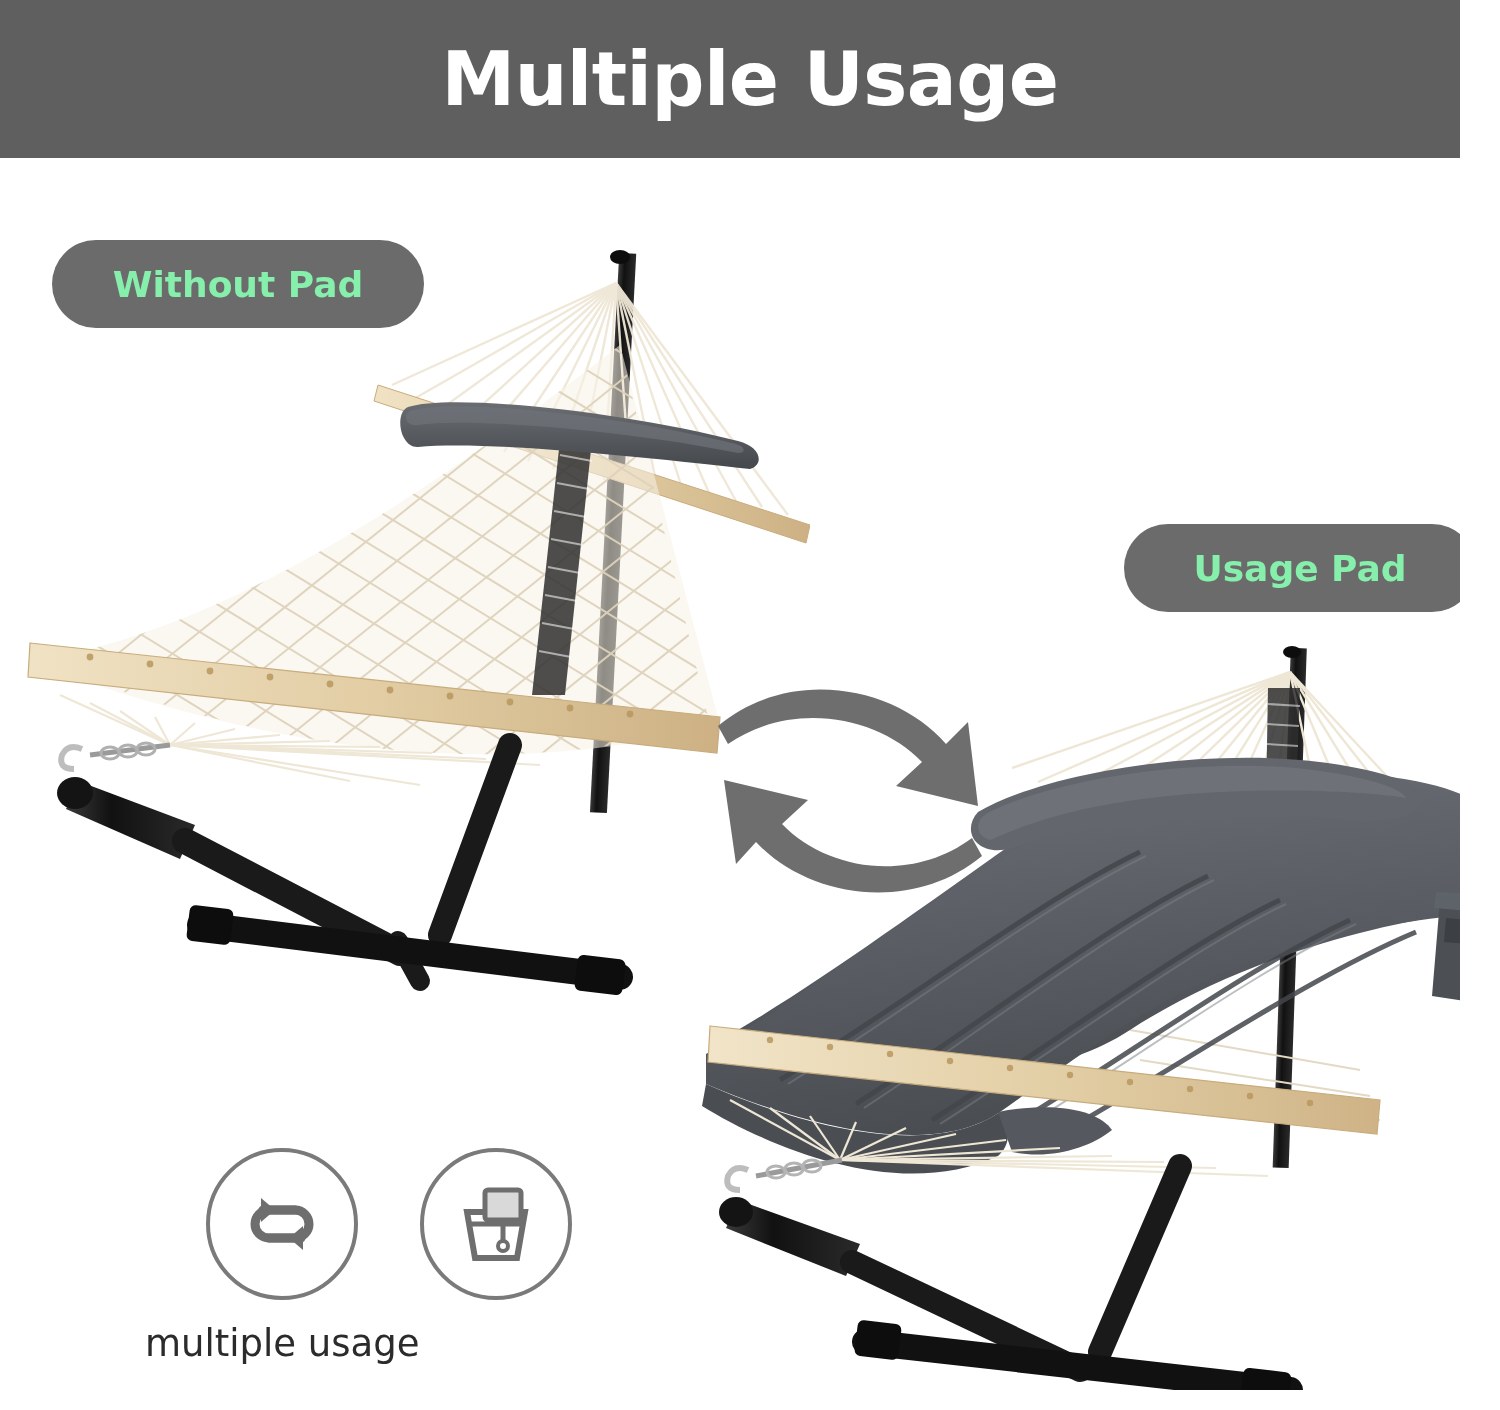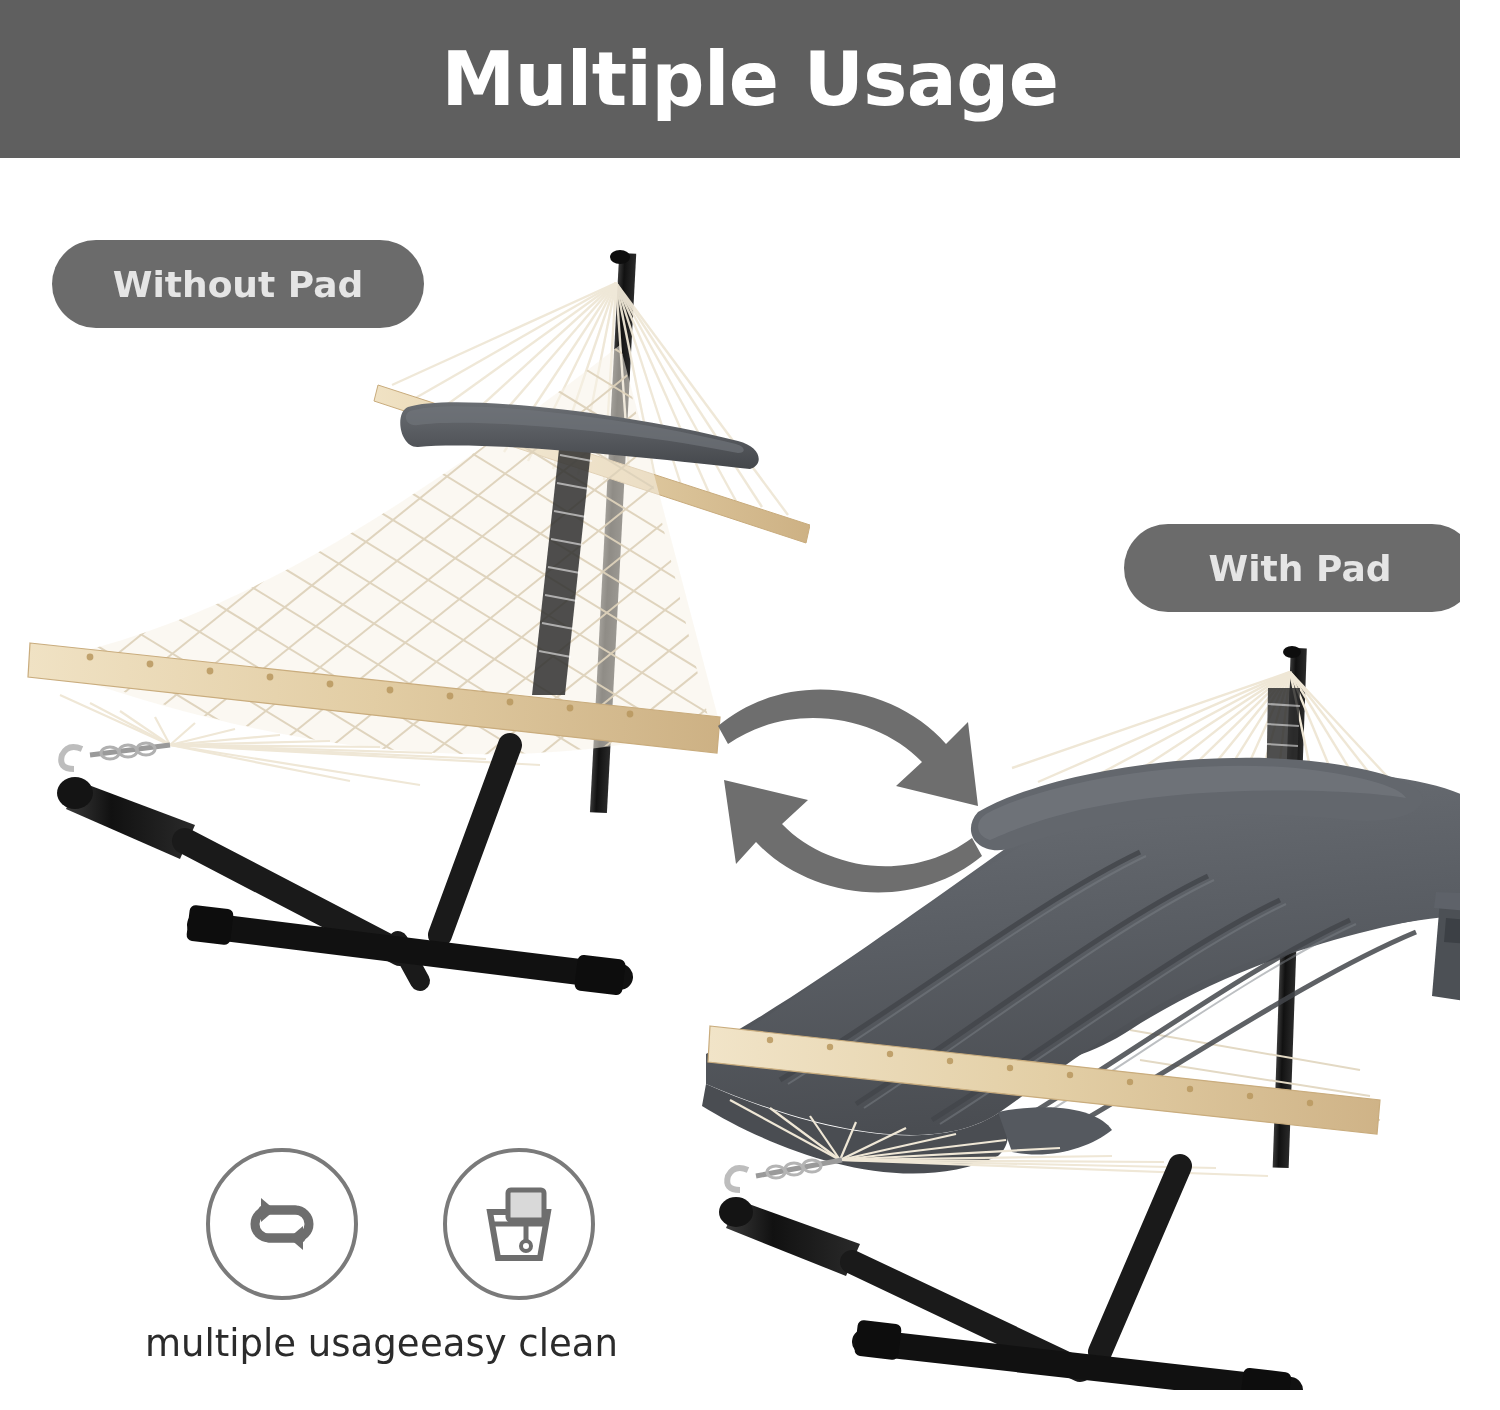--- a/index.html
+++ b/index.html
@@ -40,21 +40,21 @@
   }
 
   
   .pill {
     position: absolute;
     background: #6b6b6b;
     border-radius: 46px;
     display: flex;
     align-items: center;
     justify-content: center;
-    color: #e5e5e5;
+    color: #86efac;
     font-size: 36px;
     font-weight: bold;
     font-family: "DejaVu Sans", sans-serif;
   }
   .pill-without {
     left: 52px;
     top: 240px;
     width: 372px;
     height: 88px;
   }
@@ -442,21 +442,21 @@
         <path d="M282 196 C 212 254 108 238 56 182 L 36 204 L 24 120 L 108 140 L 82 164
                  C 126 210 210 224 272 178 Z"></path>
       </g>
     </svg>
   </div>
 
   <div class="pill pill-without">
     <span>Without Pad</span>
   </div>
   <div class="pill pill-with">
-    <span>With Pad</span>
+    <span>Usage Pad</span>
   </div>
 
   <div class="feature feature-multiple">
     <div class="feature-circle">
       <svg width="86" height="72" viewBox="0 0 86 72" xmlns="http://www.w3.org/2000/svg">
         <g fill="none" stroke="#6e6e6e" stroke-width="9" stroke-linecap="round" stroke-linejoin="round">
           <path d="M24 22 H 56 A 14 14 0 0 1 56 50 H 30"></path>
           <path d="M62 50 H 30 A 14 14 0 0 1 30 22 H 56"></path>
         </g>
         <path d="M22 10 L 36 22 L 22 34 Z" fill="#6e6e6e"></path>
@@ -469,16 +469,15 @@
   <div class="feature feature-easy">
     <div class="feature-circle">
       <svg width="90" height="80" viewBox="0 0 90 80" xmlns="http://www.w3.org/2000/svg">
         <path d="M16 28 L 74 28 L 66 74 L 24 74 Z" fill="none" stroke="#6e6e6e" stroke-width="6"></path>
         <path d="M18 40 L 72 40" stroke="#6e6e6e" stroke-width="5"></path>
         <rect x="34" y="6" width="36" height="30" rx="3" fill="#d9d9d9" stroke="#6e6e6e" stroke-width="5"></rect>
         <path d="M52 36 L 52 58" stroke="#6e6e6e" stroke-width="5"></path>
         <circle cx="52" cy="62" r="5" fill="none" stroke="#6e6e6e" stroke-width="4"></circle>
       </svg>
     </div>
-    <div class="feature-label">easy clean</div>
   </div>
 
 </div>
 
 </body></html>

